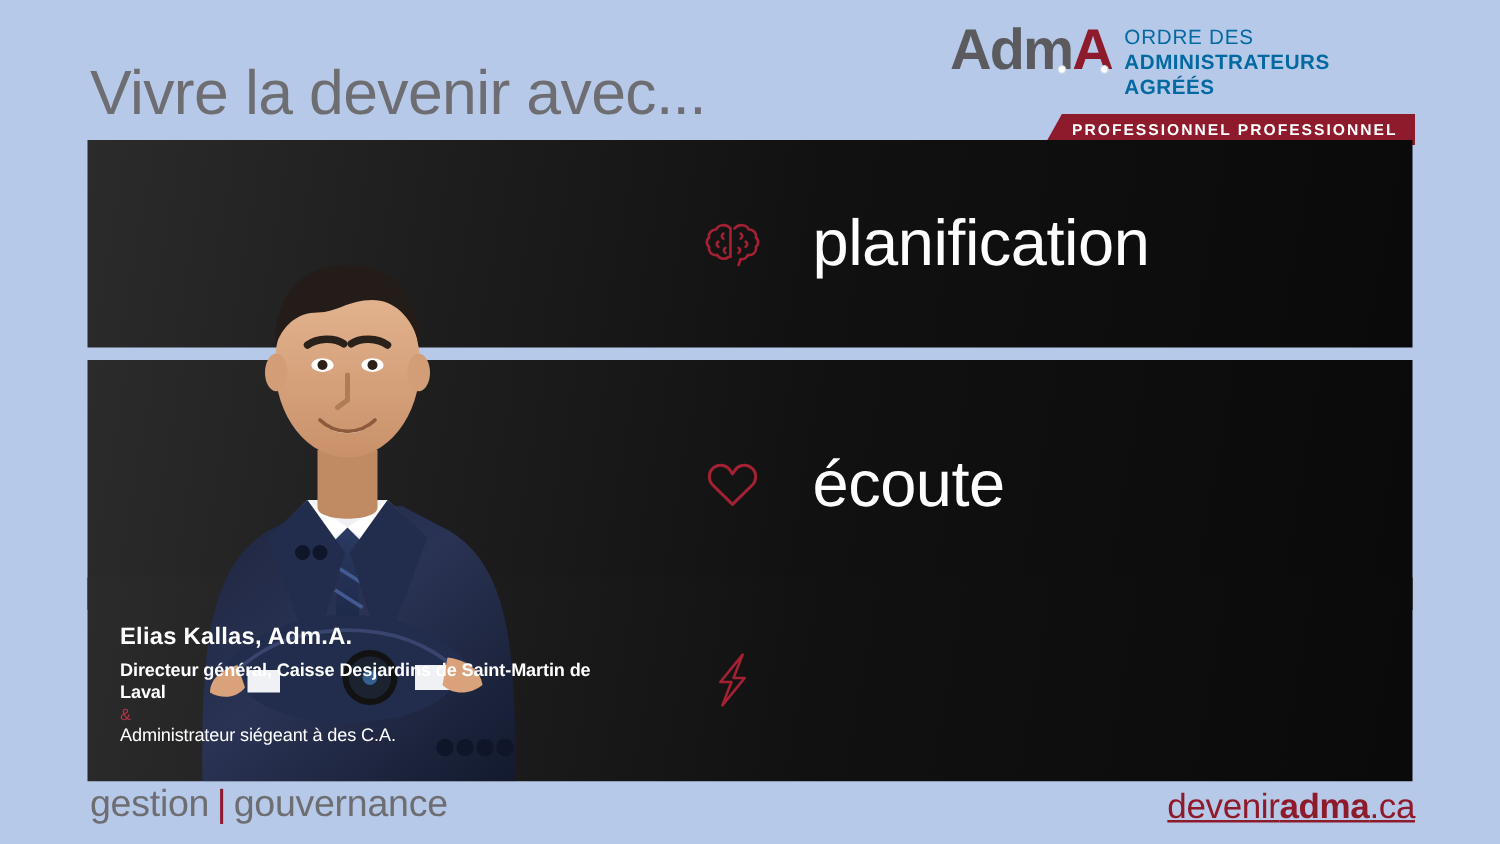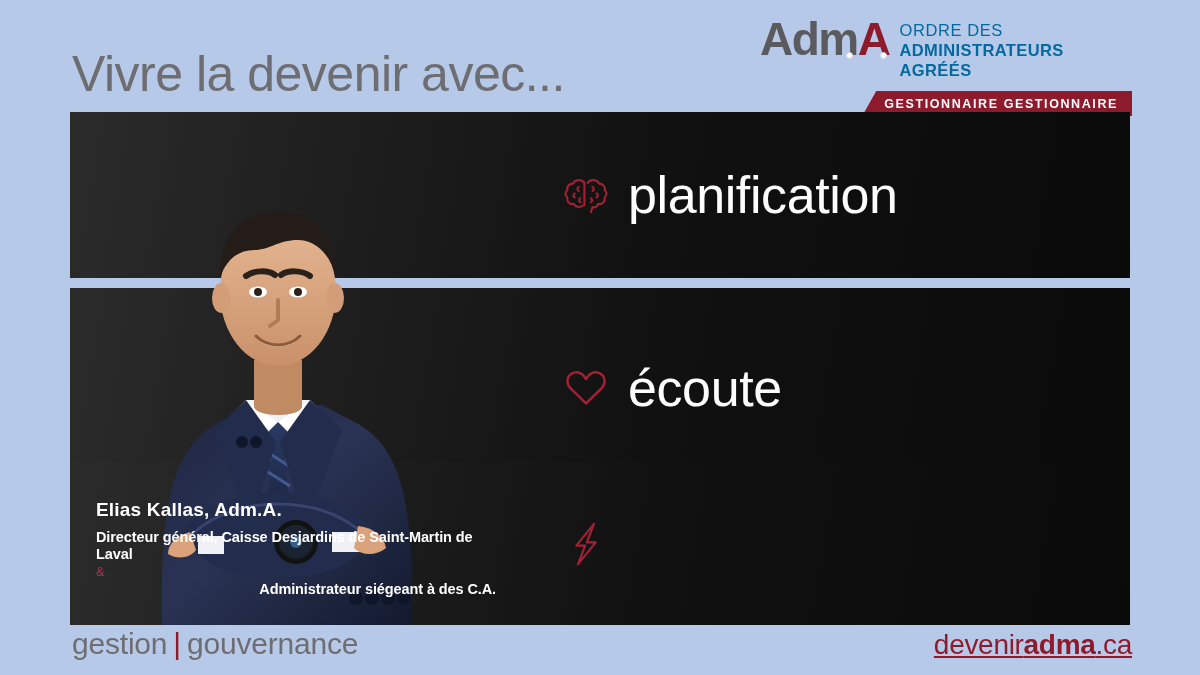--- a/index.html
+++ b/index.html
@@ -57,21 +57,21 @@
     position:absolute;left:70px;width:1060px;
     background:linear-gradient(100deg,#2b2b2b 0%,#1d1d1d 28%,#111111 55%,#0a0a0a 100%);
     overflow:hidden;
   }
   .band.b1{top:112px;height:166px;}
   .band.b2{top:288px;height:200px;}
   .band.b3{top:462px;height:163px;}
 
   .kw-row{
     position:absolute;left:490px;top:0;bottom:0;
-    display:flex;align-items:center;gap:16px;
+    display:flex;align-items:center;gap:38px;
   }
   .kw-icon{width:52px;height:52px;display:block;flex:0 0 auto;}
   .kw-text{
     font-size:52px;font-weight:300;letter-spacing:-0.4px;
     color:#fdfdfd;white-space:nowrap;
   }
 
   
   .portrait{
     position:absolute;left:70px;top:112px;width:420px;height:513px;
@@ -80,21 +80,21 @@
   .portrait svg{display:block;width:100%;height:100%;}
 
   
   .credit{
     position:absolute;left:96px;top:500px;width:400px;
     color:#ffffff;text-align:left;
   }
   .credit .cname{font-size:19px;font-weight:700;letter-spacing:0.2px;line-height:1.1;}
   .credit .crole{font-size:14.5px;font-weight:700;letter-spacing:-0.1px;margin-top:8px;line-height:1.15;}
   .credit .camp{font-size:13px;color:#b3354a;margin-top:3px;line-height:1;}
-  .credit .crole2{font-size:14.5px;font-weight:700;letter-spacing:-0.1px;margin-top:3px;line-height:1.15;text-align:right;}
+  .credit .crole2{font-size:14.5px;font-weight:400;letter-spacing:-0.1px;margin-top:3px;line-height:1.15;}
 
   
   .footer-left{
     position:absolute;left:72px;top:627px;
     font-size:30px;font-weight:400;color:#6e6e72;letter-spacing:-0.2px;
     white-space:nowrap;
   }
   .footer-left .sep{color:#8e1b2c;font-weight:400;margin:0 6px;}
   .footer-right{
     position:absolute;right:68px;top:629px;
@@ -114,21 +114,21 @@
       <div class="logo-mark">
         <span>Adm</span><span class="red-a">A</span>
         <span class="logo-dot d1"></span>
         <span class="logo-dot d2"></span>
       </div>
       <div class="logo-words">
         <div class="l1">ORDRE DES</div>
         <div class="l2">ADMINISTRATEURS AGRÉÉS</div>
       </div>
     </div>
-    <div class="logo-banner">GESTIONNAIRE GESTIONNAIRE</div>
+    <div class="logo-banner">PROFESSIONNEL PROFESSIONNEL</div>
   </div>
 
   <div class="band b1">
     <div class="kw-row">
       <svg class="kw-icon" viewBox="0 0 64 64" fill="none" stroke="#a32133" stroke-width="2.6" stroke-linecap="round" stroke-linejoin="round">
         <path d="M30 17c-4-5-12-4-14 1-5 0-8 4-7 8-3 2-3 7 0 9-1 5 3 9 8 8 2 4 8 5 11 2"></path>
         <path d="M34 17c4-5 12-4 14 1 5 0 8 4 7 8 3 2 3 7 0 9 1 5-3 9-8 8-1 3-4 5-7 4l-2 6"></path>
         <path d="M30 17v28"></path>
         <path d="M23 22c-2 1-2 4 0 5M18 30c-2 1-2 4 0 5M25 36c-2 1-2 4 0 5"></path>
         <path d="M40 22c2 1 2 4 0 5M45 30c2 1 2 4 0 5M38 36c2 1 2 4 0 5"></path>

